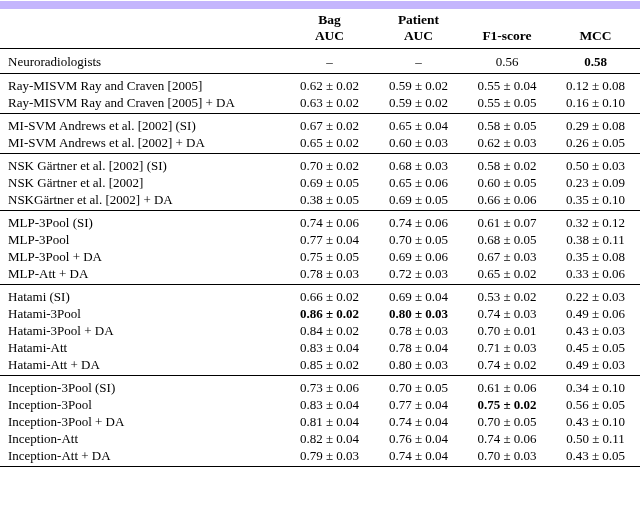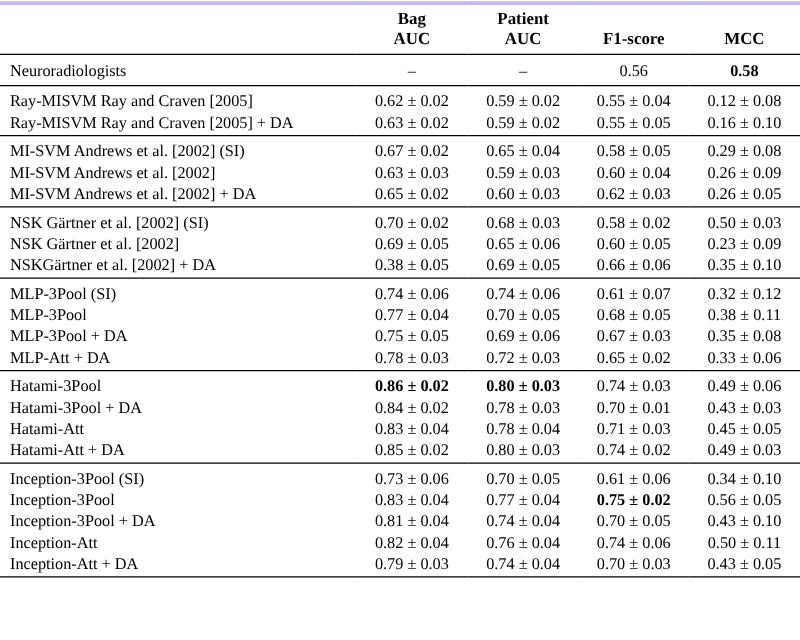--- a/index.html
+++ b/index.html
@@ -16,21 +16,21 @@
   }
   .page {
     width: 640px;
     box-sizing: border-box;
     padding-top: 1px;
   }
   table.results {
     width: 640px;
     border-collapse: collapse;
     table-layout: fixed;
-    border-top: 3px solid #c4b5fd;
+    border-top: 8px solid #c4b5fd;
     border-bottom: 1px solid #000000;
     font-size: 13px;
     padding-left: 14px;
   }
   col.c-method { width: 285px; }
   col.c-bag     { width: 89px; }
   col.c-patient { width: 89px; }
   col.c-f1      { width: 88px; }
   col.c-mcc     { width: 89px; }
 
@@ -126,27 +126,20 @@
       </tbody>
       <tbody class="group">
         <tr>
           <td class="method">MI-SVM Andrews et al. [2002] (SI)</td>
           <td class="num">0.67 ± 0.02</td>
           <td class="num">0.65 ± 0.04</td>
           <td class="num">0.58 ± 0.05</td>
           <td class="num">0.29 ± 0.08</td>
         </tr>
         <tr>
-          <td class="method">MI-SVM Andrews et al. [2002]</td>
-          <td class="num">0.63 ± 0.03</td>
-          <td class="num">0.59 ± 0.03</td>
-          <td class="num">0.60 ± 0.04</td>
-          <td class="num">0.26 ± 0.09</td>
-        </tr>
-        <tr>
           <td class="method">MI-SVM Andrews et al. [2002] + DA</td>
           <td class="num">0.65 ± 0.02</td>
           <td class="num">0.60 ± 0.03</td>
           <td class="num">0.62 ± 0.03</td>
           <td class="num">0.26 ± 0.05</td>
         </tr>
       </tbody>
       <tbody class="group">
         <tr>
           <td class="method">NSK Gärtner et al. [2002] (SI)</td>
@@ -195,20 +188,27 @@
         <tr>
           <td class="method">MLP-Att + DA</td>
           <td class="num">0.78 ± 0.03</td>
           <td class="num">0.72 ± 0.03</td>
           <td class="num">0.65 ± 0.02</td>
           <td class="num">0.33 ± 0.06</td>
         </tr>
       </tbody>
       <tbody class="group">
         <tr>
+          <td class="method">Hatami (SI)</td>
+          <td class="num">0.66 ± 0.02</td>
+          <td class="num">0.69 ± 0.04</td>
+          <td class="num">0.53 ± 0.02</td>
+          <td class="num">0.22 ± 0.03</td>
+        </tr>
+        <tr>
           <td class="method">Hatami-3Pool</td>
           <td class="num bold">0.86 ± 0.02</td>
           <td class="num bold">0.80 ± 0.03</td>
           <td class="num">0.74 ± 0.03</td>
           <td class="num">0.49 ± 0.06</td>
         </tr>
         <tr>
           <td class="method">Hatami-3Pool + DA</td>
           <td class="num">0.84 ± 0.02</td>
           <td class="num">0.78 ± 0.03</td>

